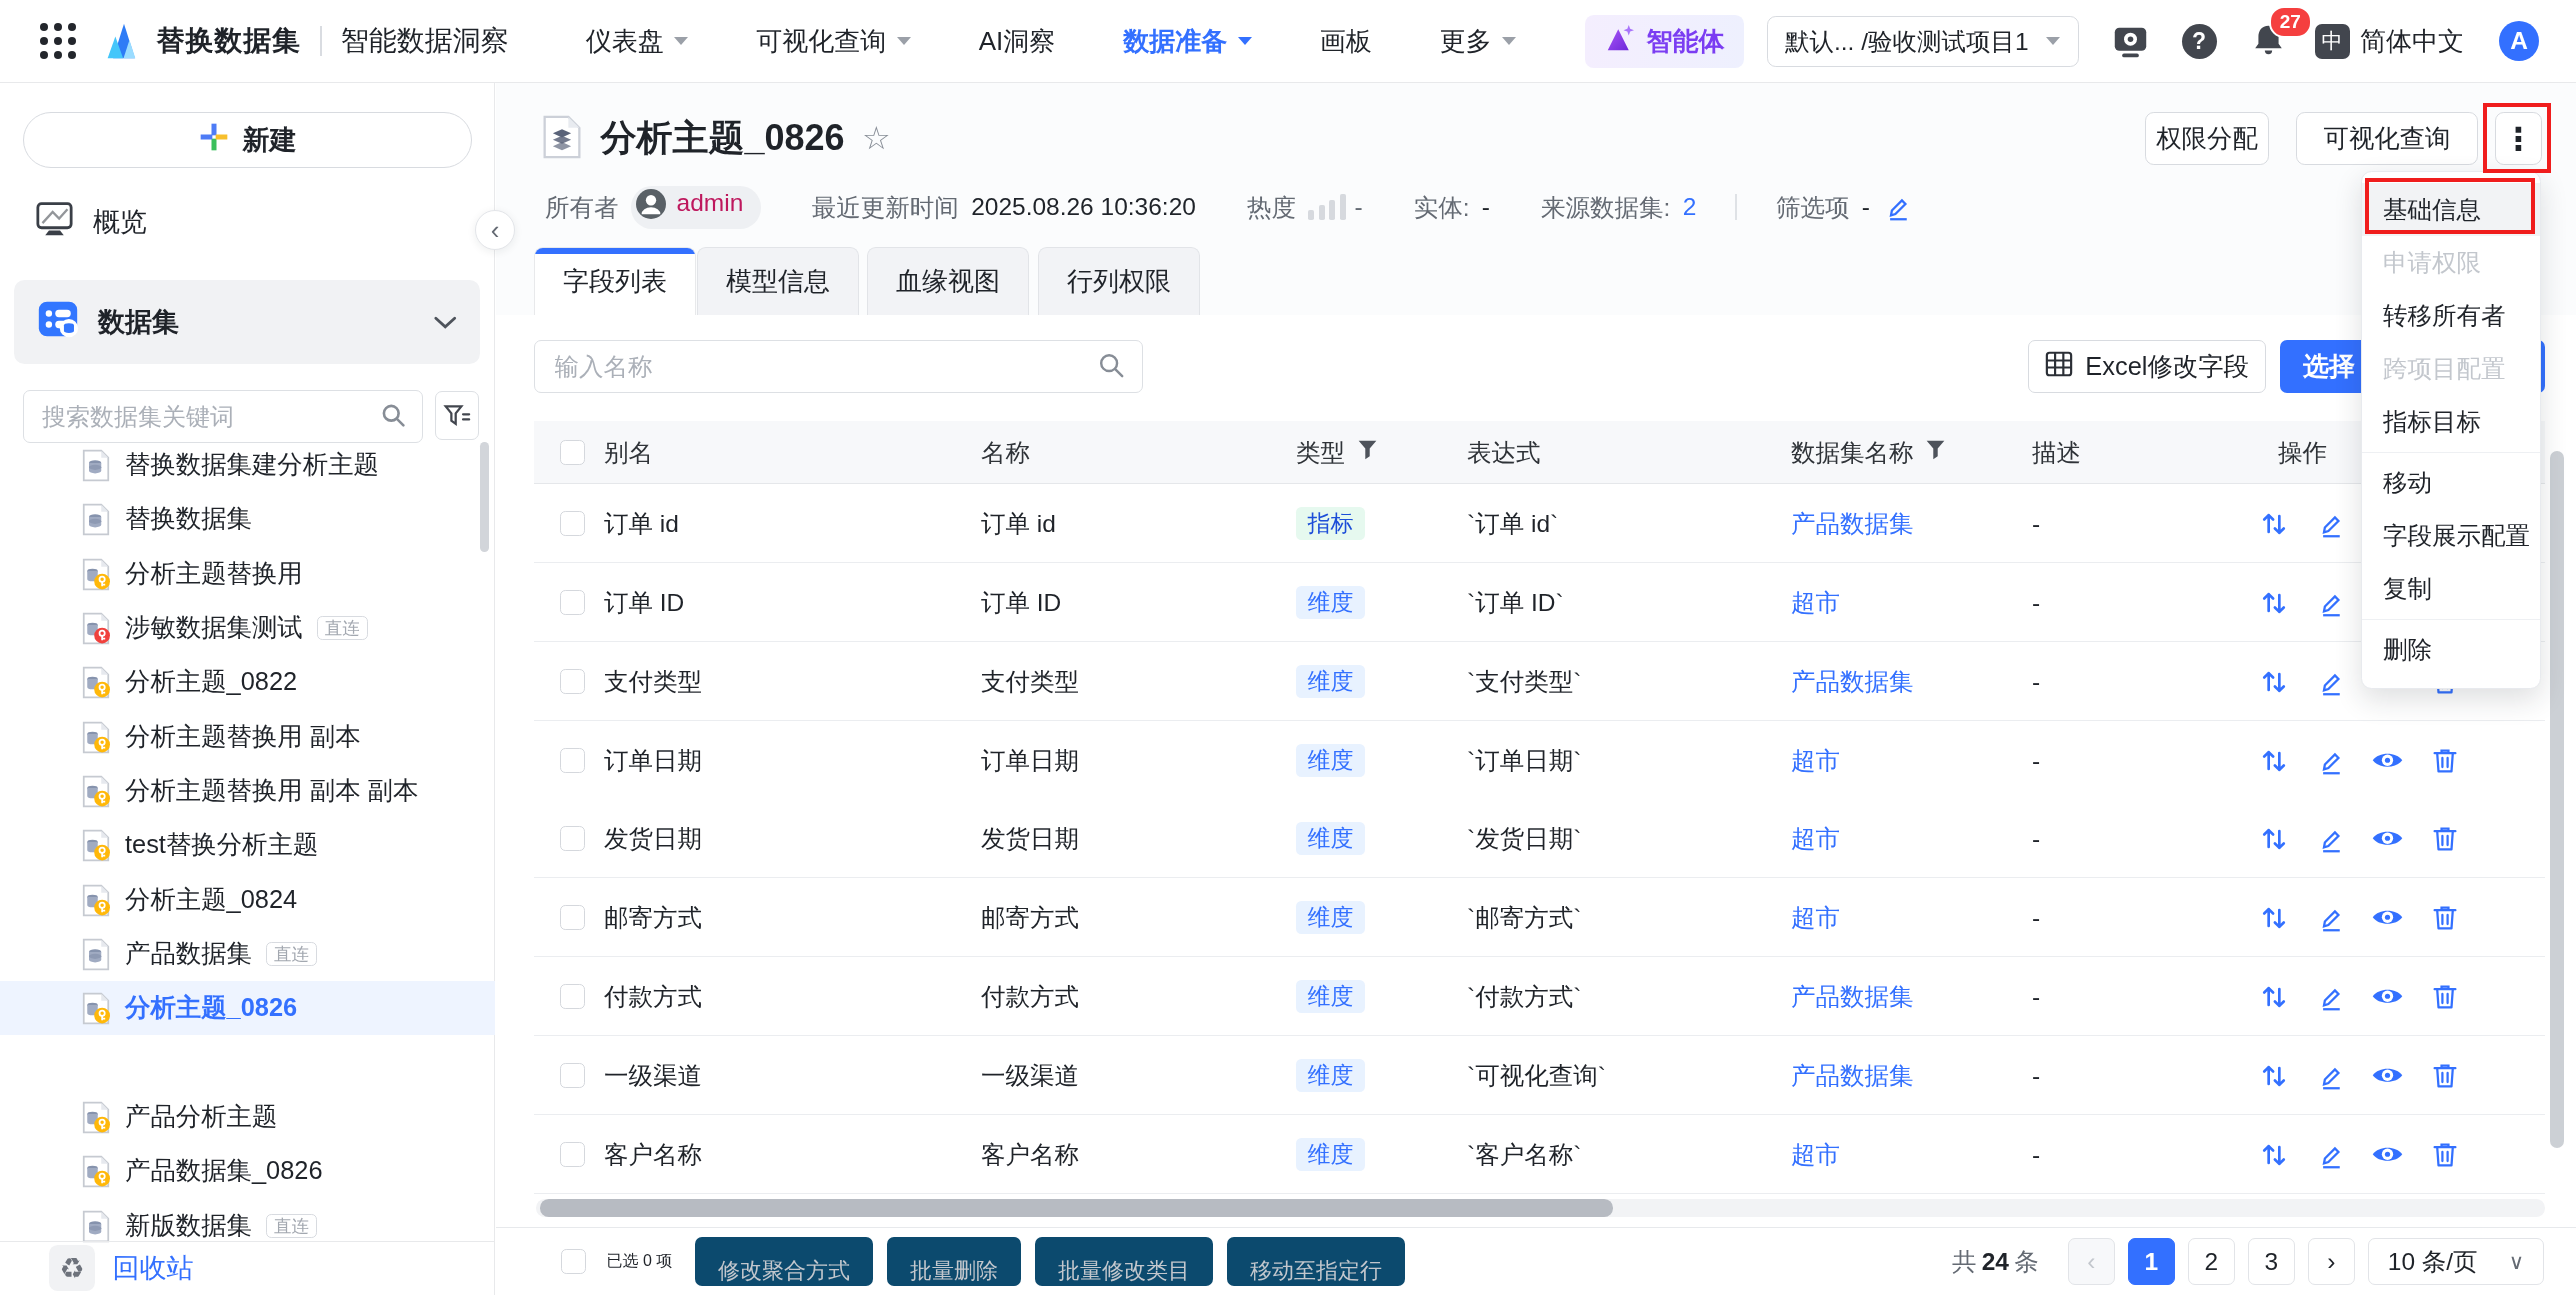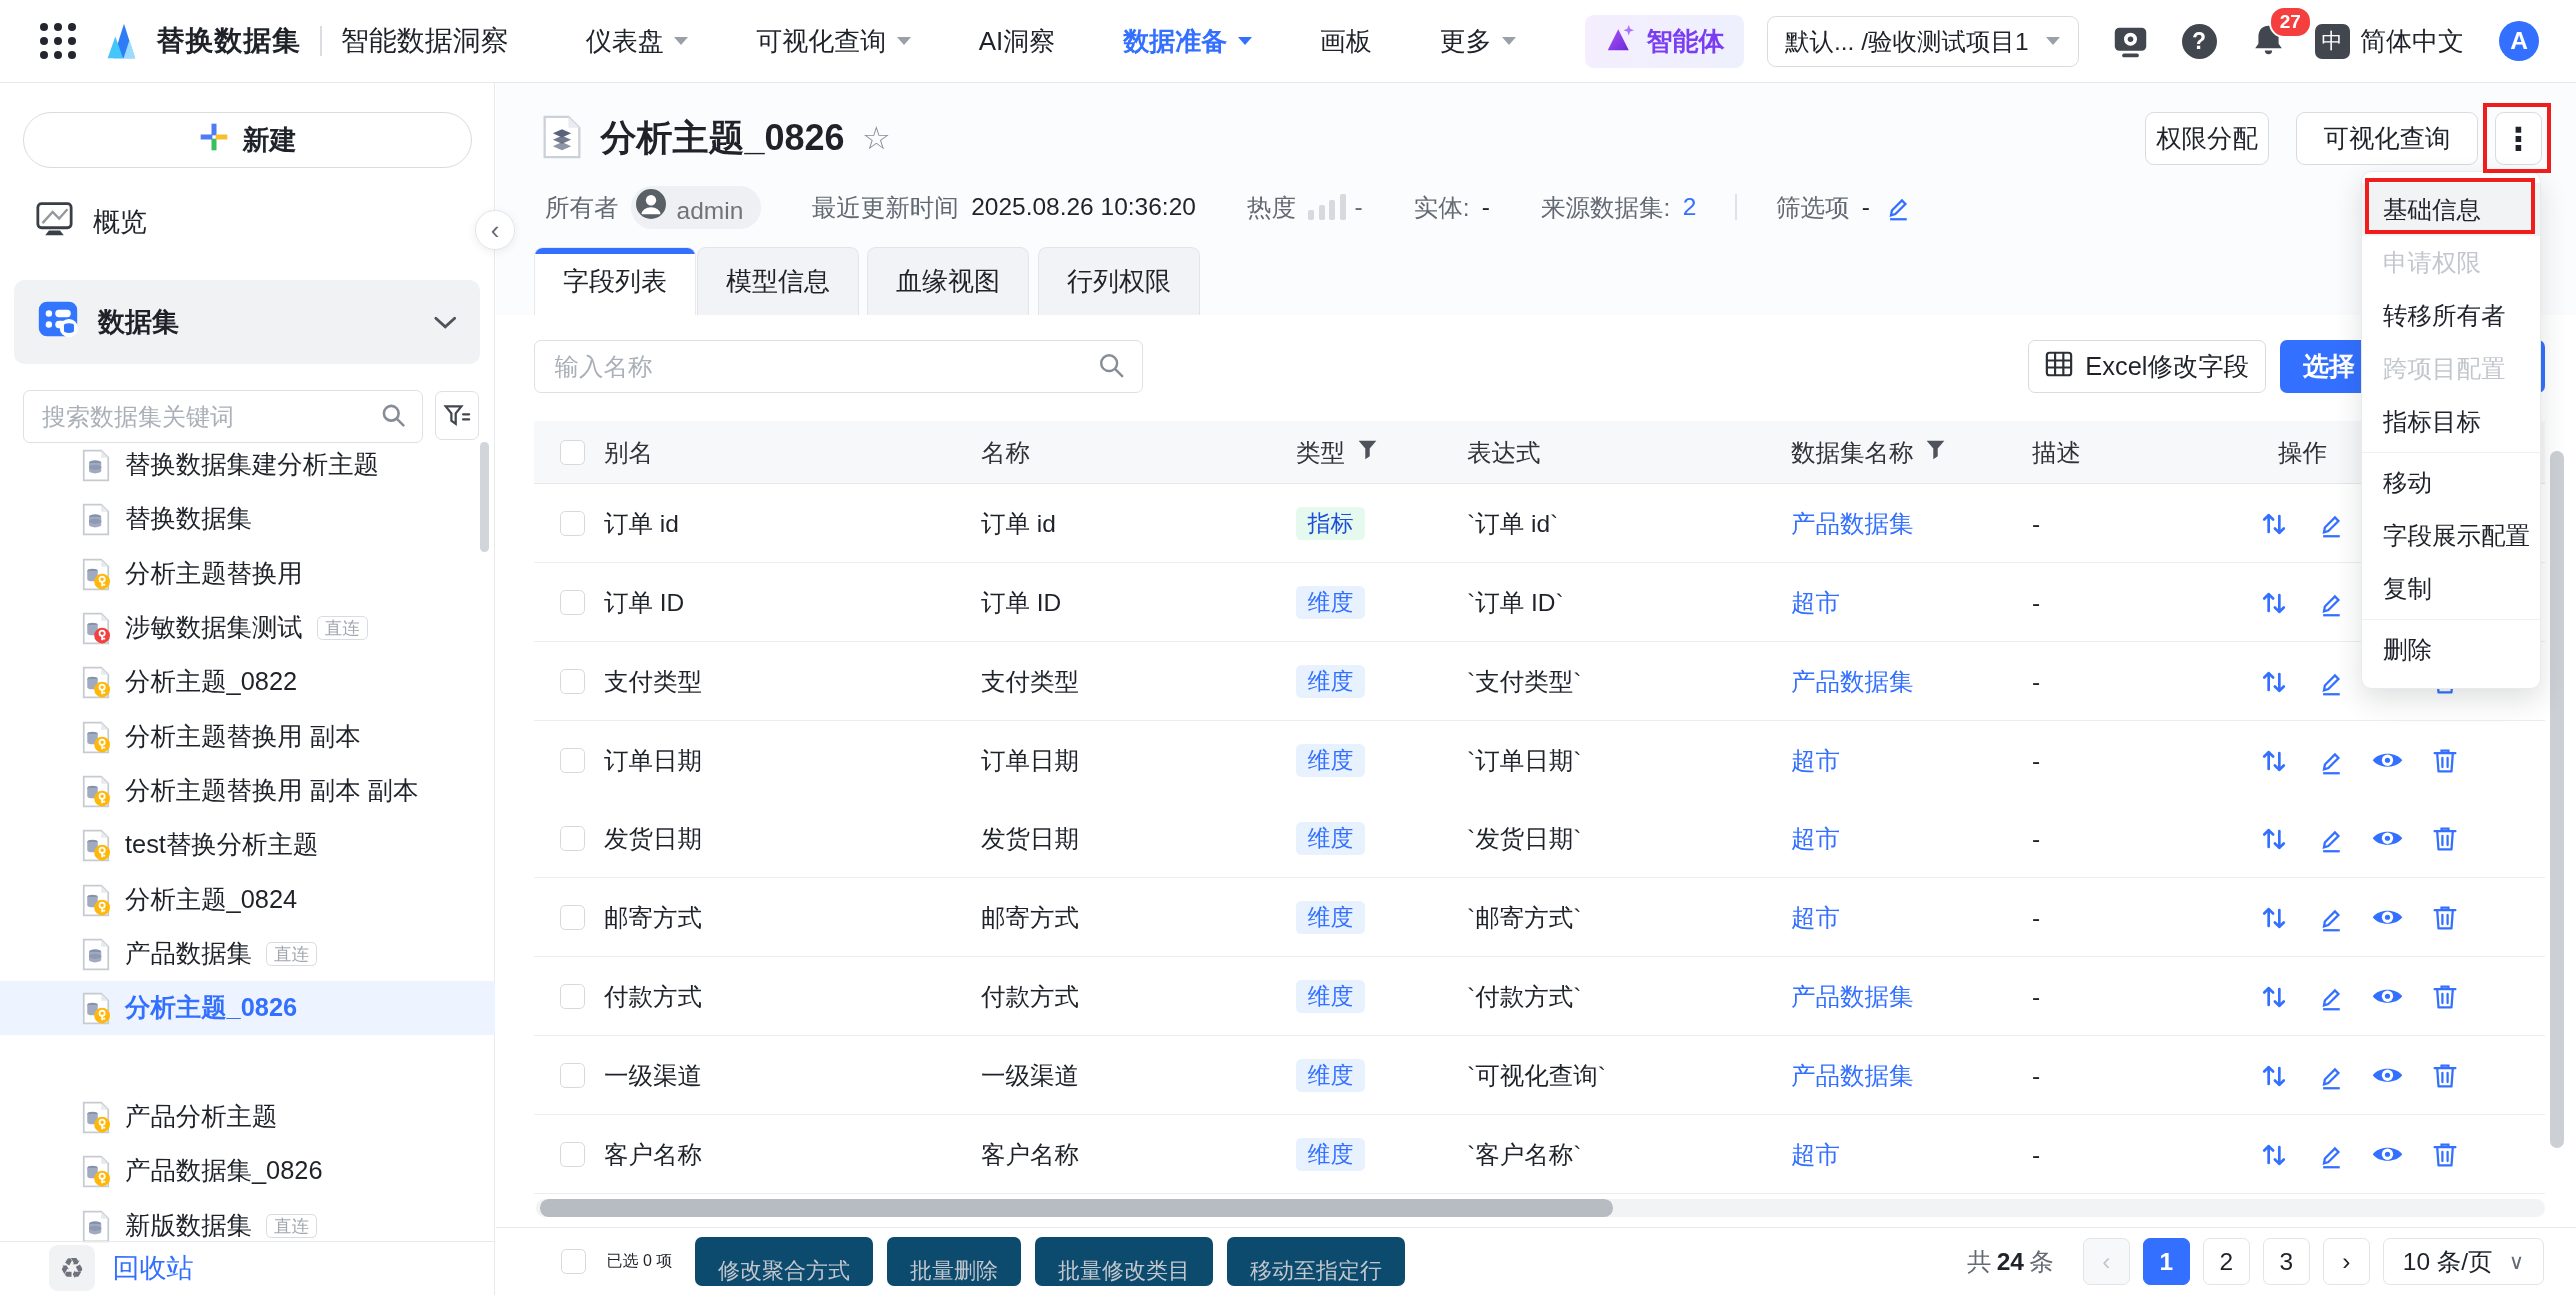--- a/index.html
+++ b/index.html
@@ -50,21 +50,21 @@
   
   .hdr-bg{position:absolute;left:496px;top:83px;width:2080px;height:232px;background:#fbfcfd}
   .content-bg{position:absolute;left:496px;top:315px;width:2080px;height:980px;background:#fff}
   .title-row{position:absolute;left:541px;top:110px;height:56px;display:flex;align-items:center;gap:17.5px;z-index:2}
   .page-title{font-size:36px;font-weight:700}
   .star{font-size:32px;color:#878d96;cursor:pointer}
   .hbtn{position:absolute;top:112px;height:53px;border:1.8px solid #d8dbe0;border-radius:8.8px;background:#fff;font-size:25.4px;display:flex;align-items:center;justify-content:center;z-index:2;cursor:pointer;box-sizing:border-box}
   .meta{position:absolute;left:545px;top:186px;height:42px;display:flex;align-items:center;font-size:24.5px;color:#646a73;z-index:2;white-space:nowrap}
   .meta .val{color:#1f2329;margin-left:12.3px}
   .meta .blue{color:#3370ff;margin-left:12.3px}
-  .owner-pill{display:flex;align-items:flex-end;gap:10.5px;background:#eef0f3;border-radius:21px;padding:3.5px 17.5px 3.5px 5.3px;color:#737373;margin-left:12.3px}
+  .owner-pill{display:flex;align-items:flex-start;gap:10.5px;background:#eef0f3;border-radius:21px;padding:3.5px 17.5px 3.5px 5.3px;color:#be185d;margin-left:12.3px}
   .meta-gap{width:51px}
   .meta-bar{width:1.8px;height:26px;background:#dfe2e6;margin:0 39px}
   .bars{display:flex;align-items:flex-end;gap:4.4px;margin-left:12.3px;margin-right:8.8px}
   .bars i{width:6.1px;background:#d6d9de;border-radius:1.8px}
   .bars i:nth-child(1){height:9.6px}.bars i:nth-child(2){height:15px}.bars i:nth-child(3){height:20px}.bars i:nth-child(4){height:25.4px}
   .pencil-link{margin-left:14px;display:flex;align-items:center;cursor:pointer}
   
   .tab-bar{position:absolute;left:495px;top:247px;width:2081px;height:68px;z-index:2}
   .tab{position:absolute;top:0;width:162px;height:68px;display:flex;align-items:center;justify-content:center;font-size:26px;background:#f2f3f6;border:1.8px solid #e2e4e8;border-bottom:none;border-radius:8.8px 8.8px 0 0;box-sizing:border-box;cursor:pointer;overflow:hidden}
   .tab.active{background:#fff;font-weight:400;border-color:#e8e9eb}
@@ -95,21 +95,21 @@
   .footer{position:absolute;left:496px;top:1227px;width:2080px;height:68px;background:#fff;border-top:0.9px solid #e7e9ec;display:flex;align-items:center;z-index:35;box-sizing:border-box}
   .footer-left{display:flex;align-items:center;margin-left:65px;gap:14px}
   .sel-text{font-size:16px;margin:0 8.8px 0 7px}
   .fbtn{height:49px;padding:0 23px;background:#0c4a6e;border-radius:7px;color:#c3c7cd;font-size:22px;display:flex;align-items:flex-end;white-space:nowrap}
   .footer-right{margin-left:auto;display:flex;align-items:center;margin-right:32px;gap:13px}
   .total{font-size:24.5px;color:#646a73;margin-right:16px;white-space:nowrap}
   .total b{color:#1f2329;font-weight:700;margin:0 5.3px}
   .pgbtn{width:47px;height:47px;border:1.8px solid #e2e4e8;border-radius:7px;display:flex;align-items:center;justify-content:center;font-size:24.5px;background:#fff;box-sizing:border-box;cursor:pointer}
   .pgbtn.active{background:#3370ff;border-color:#3370ff;color:#fff;font-weight:700}
   .pgbtn.pdisabled{color:#c3c7cd;cursor:default;background:#f7f8fa}
-  .psize{height:47px;border:1.8px solid #e2e4e8;border-radius:7px;display:flex;align-items:center;gap:16px;padding:0 19px;font-size:24.5px;cursor:pointer;box-sizing:border-box}
+  .psize{height:47px;border:1.8px solid #e2e4e8;border-radius:7px;display:flex;align-items:center;gap:31px;padding:0 19px;font-size:24.5px;cursor:pointer;box-sizing:border-box}
   .psize .car{color:#646a73;font-size:21px}
   
   .menu{position:absolute;left:2361px;top:171px;width:180px;background:#fff;border:0.9px solid #e8eaee;border-radius:10.5px;box-shadow:0 10.5px 28px rgba(31,35,41,.14);padding:11.4px 0;box-sizing:border-box;z-index:45}
   .menu-item{height:53px;display:flex;align-items:center;padding-left:21px;font-size:24.5px;color:#1f2329;cursor:pointer;white-space:nowrap}
   .menu-item.hl{background:#f2f3f5}
   .menu-item.mdisabled{color:#c3c7cd;cursor:default}
   .menu-div{height:0.9px;background:#eef0f3;margin:3.5px 0}
   
   .redbox{position:absolute;border:4.4px solid #f01d1d;z-index:60;pointer-events:none;box-sizing:border-box}
 </style>

